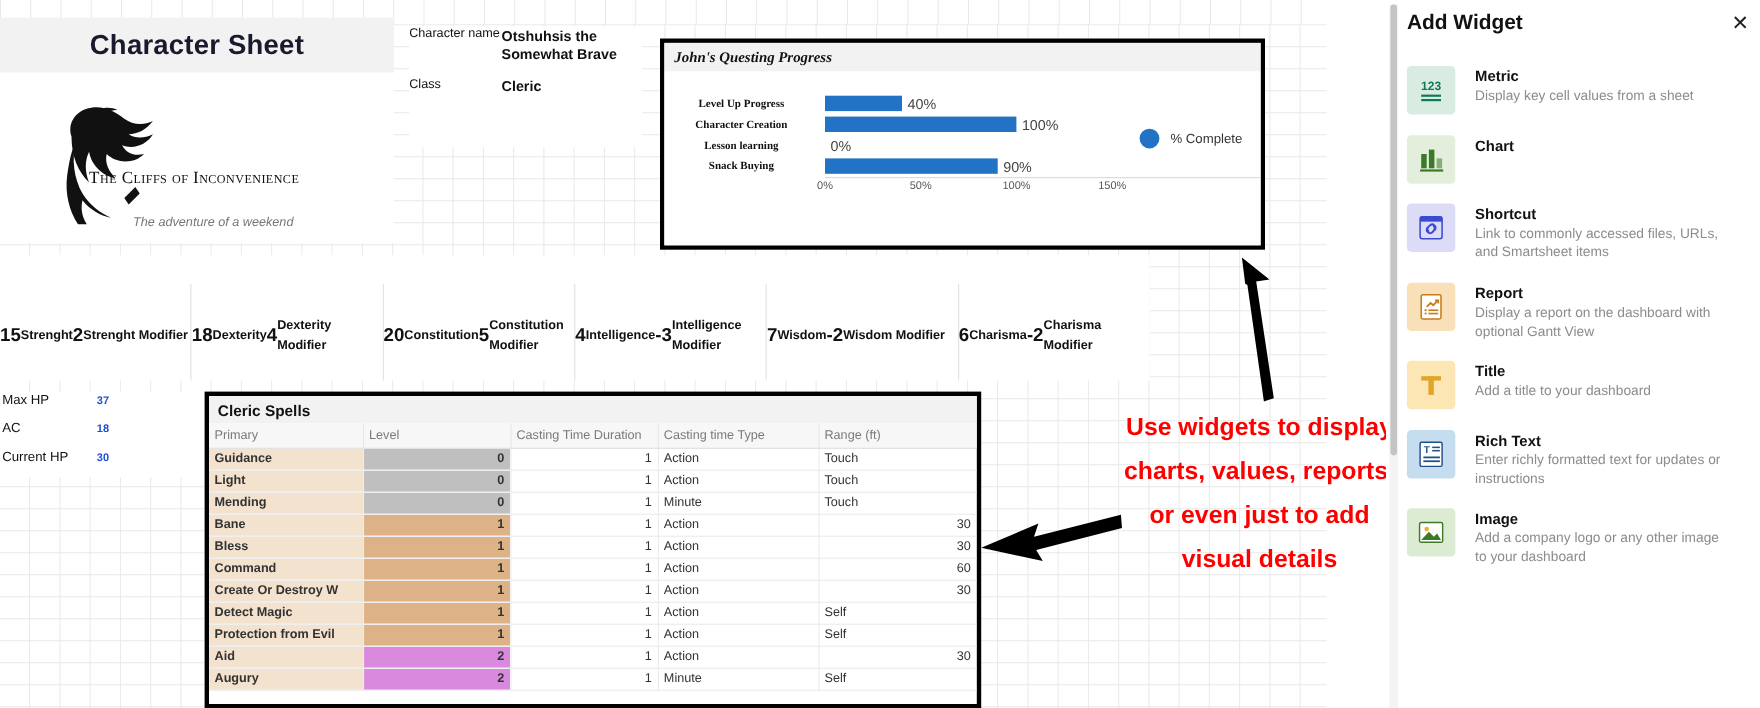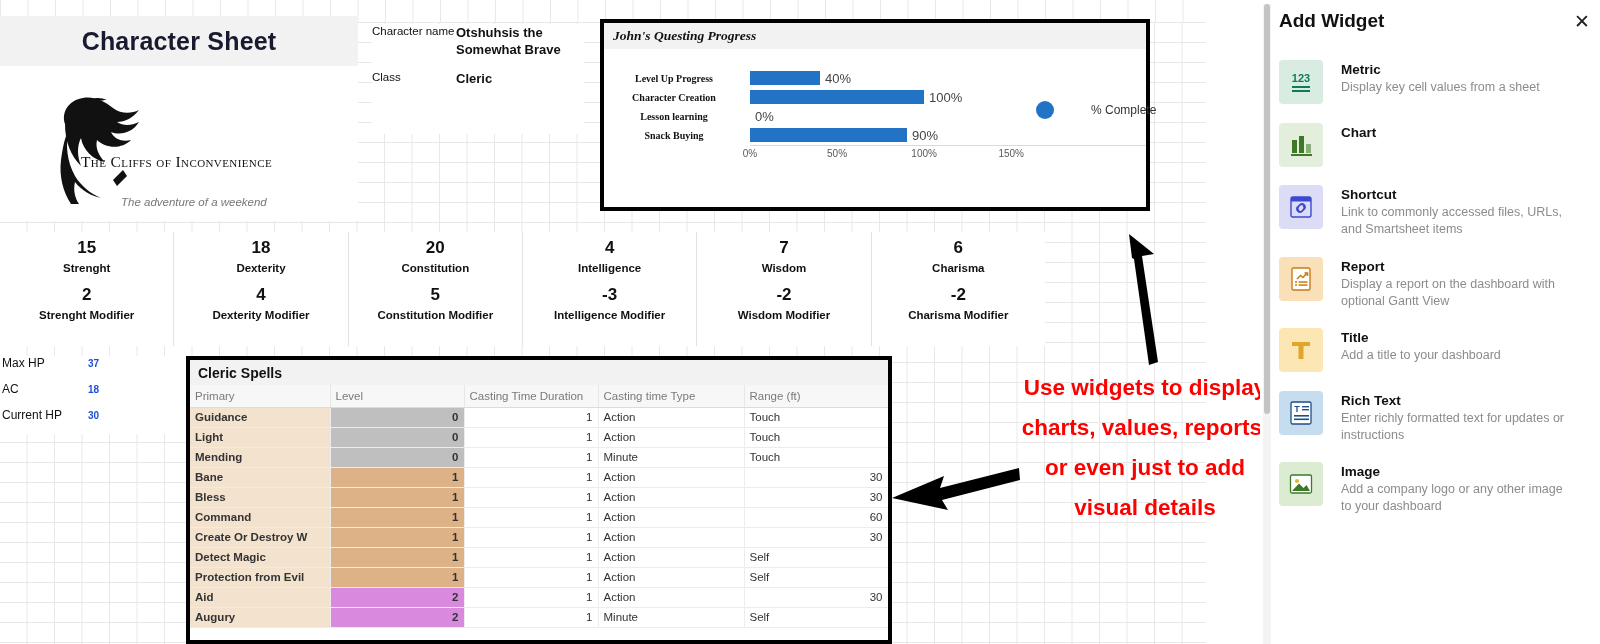--- a/index.html
+++ b/index.html
@@ -71,41 +71,42 @@
   .meta-v {
     flex: 1; font-size: 13px; color: #111; font-weight: bold; line-height: 17px;
   }
 
   
   .stats {
     position: absolute; left: 0; top: 232px; width: 1045px; height: 114px;
     background: #ffffff; display: flex;
   }
   .stat-col {
-    flex: 1; display: flex; flex-direction: column; align-items: center;
+    flex: 1; display: flex; align-items: center;
     justify-content: flex-start; padding-top: 5px;
     border-left: 1px solid #e2e2e2;
+    margin-top: 26px;
   }
   .stat-col:first-child { border-left: none; }
   .stat-num { font-size: 17px; font-weight: bold; color: #111; line-height: 22px; }
   .stat-lbl { font-size: 11.5px; font-weight: bold; color: #111; line-height: 18px; }
   .stat-gap { height: 7px; }
 
   
   .hp-widget {
     position: absolute; left: 0; top: 356px; width: 186px; height: 78px;
     background: #ffffff; padding-left: 2px;
   }
   .hp-row { display: flex; align-items: baseline; height: 26px; }
   .hp-k { width: 86px; font-size: 12px; color: #111; font-weight: normal; }
   .hp-v { font-size: 10px; font-weight: bold; color: #1d4ed8; }
 
   
   .chart-widget {
-    position: absolute; left: 600px; top: 19px; width: 550px; height: 192px;
+    position: absolute; left: 600px; top: 35px; width: 550px; height: 192px;
     background: #ffffff; border: 4px solid #000;
   }
   .chart-title {
     height: 26px; background: #f2f2f2; display: flex; align-items: center;
     padding-left: 9px;
     font-family: "Liberation Serif", serif; font-style: italic; font-weight: bold;
     font-size: 13.5px; color: #111;
   }
   .chart-body { position: relative; height: 158px; background: #fff; }
   .chart-rows { position: absolute; left: 0; top: 20px; width: 100%; }
@@ -121,21 +122,21 @@
     font-family: "Liberation Sans", sans-serif; line-height: 19px; white-space: nowrap;
   }
   .c-axisline {
     position: absolute; left: 146px; top: 96px; width: 396px; height: 1px; background: #d9d9d9;
   }
   .c-ticks { position: absolute; left: 146px; top: 99px; width: 396px; height: 18px; }
   .c-tick {
     position: absolute; font-size: 10px; color: #595959; transform: translateX(-50%);
     font-family: "Liberation Sans", sans-serif;
   }
-  .c-legend { position: absolute; left: 432px; top: 52px; display: flex; align-items: center; gap: 27px; }
+  .c-legend { position: absolute; left: 432px; top: 52px; display: flex; align-items: center; }
   .c-legend-dot { width: 18px; height: 18px; border-radius: 50%; }
   .c-legend-lbl { margin-left: 10px; font-size: 12px; color: #333; white-space: nowrap; }
 
   
   .spells-widget {
     position: absolute; left: 186px; top: 356px; width: 706px; height: 288px;
     background: #ffffff; border: 4px solid #000; overflow: hidden;
   }
   .spells-title {
     height: 25px; background: #f2f2f2; display: flex; align-items: center;

